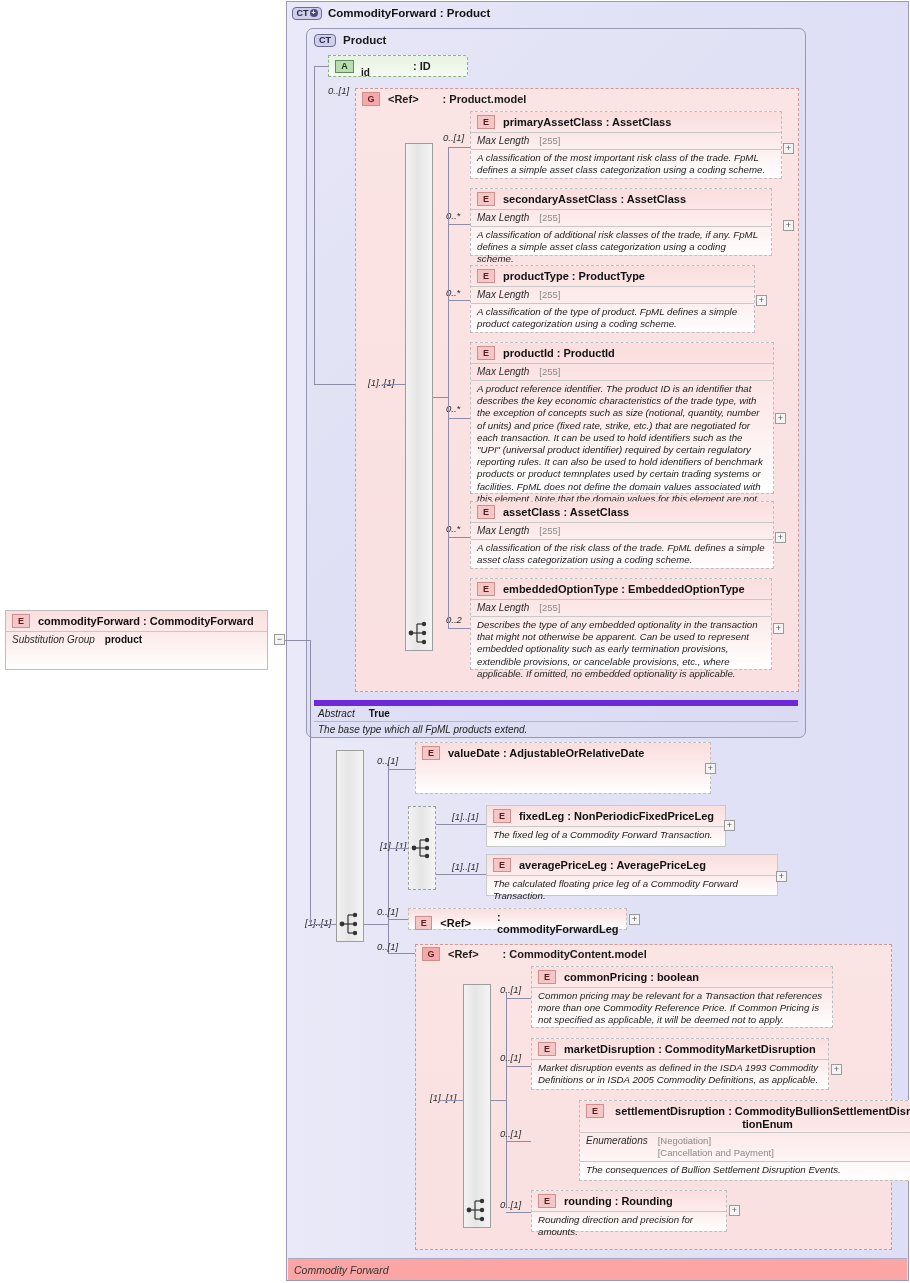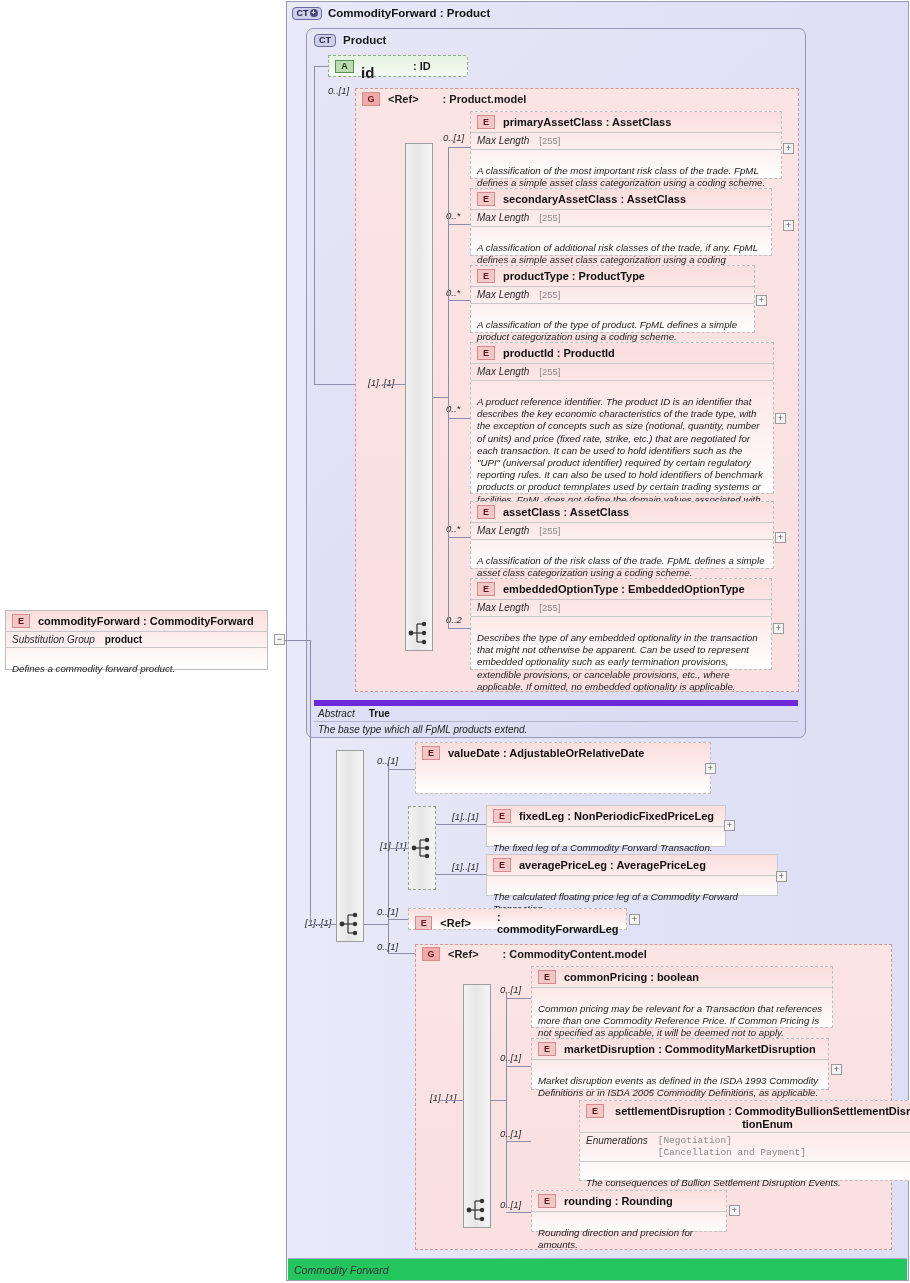--- a/index.html
+++ b/index.html
@@ -23,21 +23,21 @@
   }
   #outer-title {
     left:292px; top:4px; height:18px;
     display:flex; align-items:center; gap:6px;
     font-weight:bold; font-size:11.5px; color:#111;
     z-index:30;
   }
   #outer-footer {
     left:288px; top:1258px; width:619px; height:22px;
     border-top:1px solid #a9a9c4;
-    background:#22c55e;
+    background:#fca5a5;
     display:flex; align-items:center; padding-left:6px;
     font-style:italic; font-size:10.5px; color:#333;
   }
 
   
   #ct-product {
     left:306px; top:28px; width:500px; height:710px;
     background:linear-gradient(135deg,#e6e6f7 0%,#e0e0f5 50%,#dadaf3 100%);
     border:1px solid #9797b6;
     border-radius:7px;
@@ -80,21 +80,21 @@
 
   
   #attr-id {
     left:328px; top:55px; width:140px; height:22px;
     background:linear-gradient(180deg,#e6f3e1 0%,#f6fbf4 100%);
     border:1px dashed #8fae8c;
     border-radius:0 4px 4px 0;
     display:flex; align-items:center; gap:7px;
     padding-left:6px;
   }
-  #attr-id .nm { font-weight:bold; font-size:15px;margin-top:12px; }
+  #attr-id .nm { font-weight:bold; font-size:10px;margin-top:12px; }
   #attr-id .tp { position:absolute; left:84px; font-weight:bold; font-size:11px; }
 
   
   #grp-productmodel {
     left:355px; top:88px; width:444px; height:604px;
     background:linear-gradient(180deg,#fbe4e4 0%,#fae0e0 100%);
     border:1px dashed #c99a9a;
   }
   #grp-productmodel-title {
     left:362px; top:91px; height:16px;
@@ -126,25 +126,25 @@
   }
   .ebox-head .ttl { line-height:1.15; }
   .ebox-row {
     border-top:1px solid #c8c8c8;
     display:flex; align-items:flex-start; gap:10px;
     padding:2px 6px;
     font-style:italic; font-size:10px; color:#2a2a2a;
   }
   .ebox-row .lbl { font-style:italic; white-space:nowrap; }
   .ebox-row .vals { color:#8a8a8a; font-style:normal; font-size:9.5px; line-height:1.25; }
-  .ebox-row .vals div { white-space:nowrap;font-family:Liberation Mono, monospace; }
+  .ebox-row .vals div { white-space:nowrap; }
   .ebox-row .val-bold { color:#111; font-style:normal; font-weight:bold; font-size:10px; }
   .ebox-doc {
     border-top:1px solid #c8c8c8;
-    padding:15px 6px 3px 6px;
+    padding:2px 6px 3px 6px;
     font-style:italic; font-size:9.7px; line-height:1.26; color:#222;
   }
 
   
   .expander {
     position:absolute; width:11px; height:11px;
     border:1px solid #9a9a9a; background:#f4f4f4;
     color:#555; font-size:9px; line-height:9px;
     text-align:center; font-family:"Liberation Sans", sans-serif;
   }
@@ -356,21 +356,20 @@
 
 <div class="abs" id="cf-left">
   <div class="ebox-head">
     <span class="badge badge-e">E</span>
     <span class="ttl">commodityForward : CommodityForward</span>
   </div>
   <div class="ebox-row">
     <span class="lbl">Substitution Group</span>
     <span class="val-bold">product</span>
   </div>
-  <div class="ebox-doc">Defines a commodity forward product.</div>
 </div>
 <div class="abs" id="cf-left-minus">−</div>
 <div class="abs ln lnh" style="left:285px; top:640px; width:25px;"></div>
 
 <div class="abs conn-col" style="left:336px; top:750px; width:28px; height:192px;">
   <svg class="conn-glyph" viewBox="0 0 22 26">
     <circle cx="3" cy="13" r="2.4" fill="#333"></circle>
     <line x1="5" y1="13" x2="9" y2="13" stroke="#333" stroke-width="1.2"></line>
     <line x1="9" y1="4" x2="9" y2="22" stroke="#333" stroke-width="1.2"></line>
     <line x1="9" y1="4" x2="14" y2="4" stroke="#333" stroke-width="1.2"></line>

